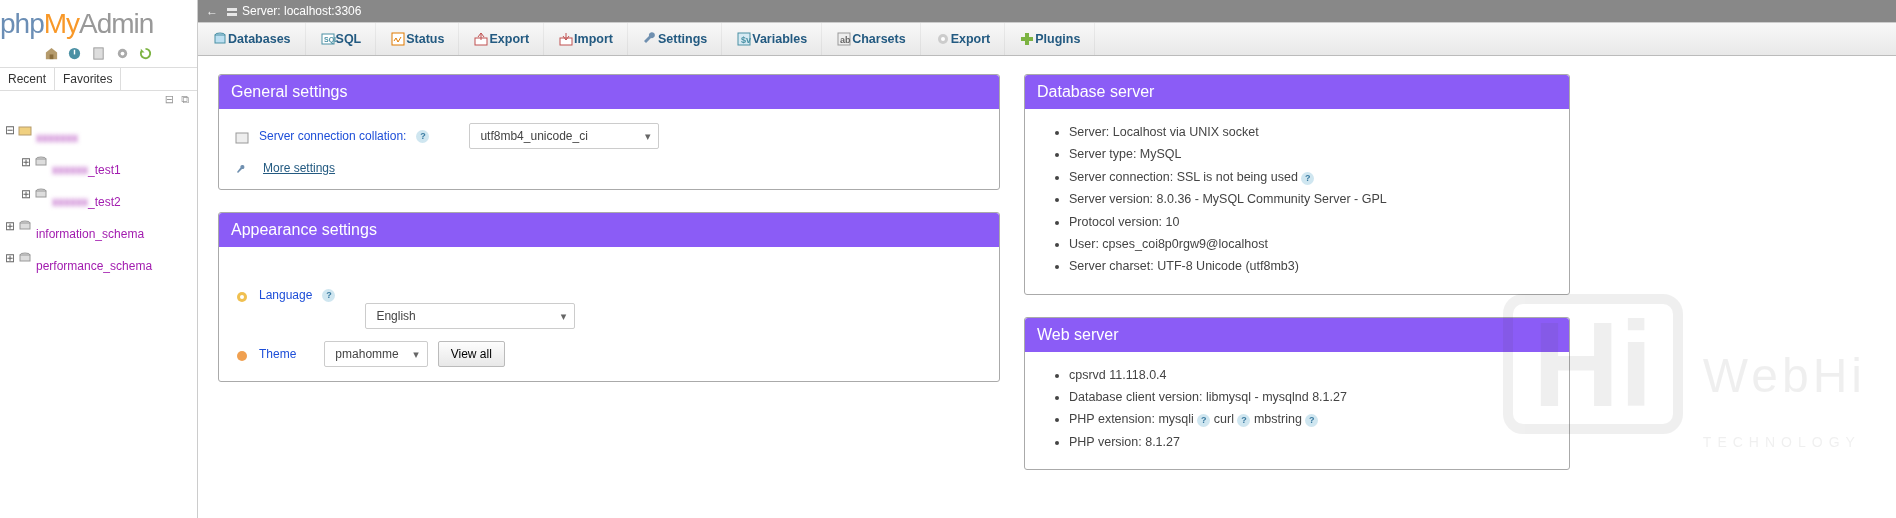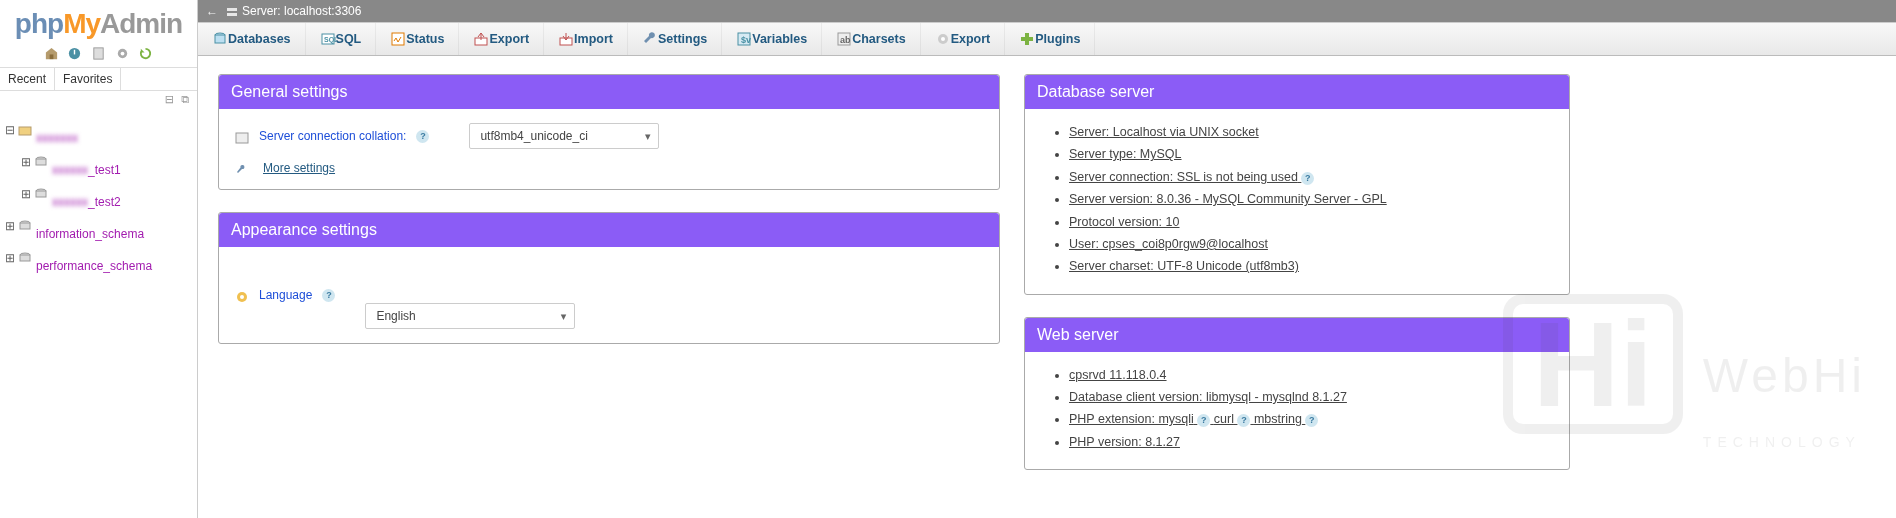--- a/index.html
+++ b/index.html
@@ -1,18 +1,18 @@
 <!DOCTYPE html>
 <html><head>
 <meta charset="utf-8">
 <style>
 * { box-sizing: border-box; margin: 0; padding: 0; }
 body { font-family: -apple-system, BlinkMacSystemFont, "Segoe UI", sans-serif; font-size: 13px; background: #fff; color: #444; width: 1896px; height: 518px; overflow: hidden; position: relative; }
 .sidebar { position: absolute; left: 0; top: 0; width: 198px; height: 100%; border-right: 1px solid #ccc; background: #fff; }
-.logo { text-align: center; padding: 8px 0 2px; font-family: Arial, sans-serif; font-size: 28px; font-weight: bold; letter-spacing: -1px; }
+.logo { padding: 8px 0 2px; font-family: Arial, sans-serif; font-size: 28px; font-weight: normal; letter-spacing: -1px; }
 .logo .php { color: #6b8eb5; }
 .logo .my { color: #f89828; }
 .logo .admin { color: #999; }
 .sidebar-icons { text-align: center; padding: 2px 0 6px; }
 .sidebar-icons span { display: inline-block; width: 16px; height: 16px; margin: 0 2px; vertical-align: middle; cursor: pointer; }
 .tabs-row { border-top: 1px solid #ddd; border-bottom: 1px solid #ddd; display: flex; }
 .nav-tab { padding: 4px 8px; border-right: 1px solid #ddd; cursor: pointer; font-size: 12px; color: #333; }
 .tree { padding: 6px 4px; font-size: 12px; }
 .tree-item { display: flex; align-items: center; padding: 1px 0; cursor: pointer; }
 .tree-item .expand { display: inline-block; width: 12px; text-align: center; color: #666; margin-right: 2px; }
@@ -41,21 +41,21 @@
 .form-row label { color: #1d4ed8; font-size: 12px; }
 .help-icon { display: inline-block; width: 13px; height: 13px; border-radius: 50%; background: #cfe6f0; color: #3a7aa0; font-size: 9px; text-align: center; line-height: 13px; font-weight: bold; cursor: help; }
 .select { position: relative; border: 1px solid #ccc; border-radius: 2px; padding: 5px 28px 5px 10px; font-size: 12px; background: #fff; cursor: pointer; min-width: 100px; }
 .select::after { content: "▾"; position: absolute; right: 8px; top: 50%; transform: translateY(-50%); color: #666; font-size: 11px; }
 .select-wide { min-width: 190px; }
 .select-lang { min-width: 210px; margin-top: 42px; }
 .more-link { color: #235a81; cursor: pointer; font-size: 12px; display: flex; align-items: center; gap: 16px; text-decoration: underline; }
 .more-link .wrench-icon { width: 12px; height: 12px; }
 .btn { border: 1px solid #bbb; background: linear-gradient(#fdfdfd,#e8e8e8); padding: 5px 12px; border-radius: 2px; font-size: 12px; cursor: pointer; }
 .info-list { list-style: disc; padding-left: 28px; font-size: 12.5px; line-height: 1.55; }
-.info-list li { margin-bottom: 3px; text-decoration: underline; }
+.info-list li { margin-bottom: 3px; }
 .watermark { position: absolute; right: 30px; bottom: 60px; opacity: 0.08; font-family: Arial; pointer-events: none; }
 .watermark .hi { font-size: 120px; font-weight: bold; border: 10px solid #444; border-radius: 20px; padding: 0 20px; display: inline-block; line-height: 1; }
 .watermark .text { font-size: 48px; letter-spacing: 4px; display: inline-block; vertical-align: middle; margin-left: 20px; }
 svg { vertical-align: middle; }
 </style>
 </head>
 <body>
 
 <div class="sidebar">
   <div class="logo">
@@ -248,20 +248,29 @@
           <div class="form-row">
             <span class="row-icon"><svg width="14" height="14">
                   <circle cx="7" cy="7" r="5" fill="#f0c050"></circle>
                   <circle cx="7" cy="7" r="2" fill="#fff"></circle>
                 </svg></span>
             <label>Language</label>
             <span class="help-icon">?</span>
             <div style="width:10px"></div>
             <div class="select select-lang"><span>English</span></div>
           </div>
+          <div class="form-row">
+            <span class="row-icon"><svg width="14" height="14">
+                  <circle cx="7" cy="7" r="5" fill="#f0a050"></circle>
+                </svg></span>
+            <label>Theme</label>
+            <div style="width:8px"></div>
+            <div class="select"><span>pmahomme</span></div>
+            <button class="btn">View all</button>
+          </div>
         </div>
       </div>
 
     </div>
 
     <div class="col-right">
 
       <div class="panel">
         <div class="panel-header">Database server</div>
         <div class="panel-body">

